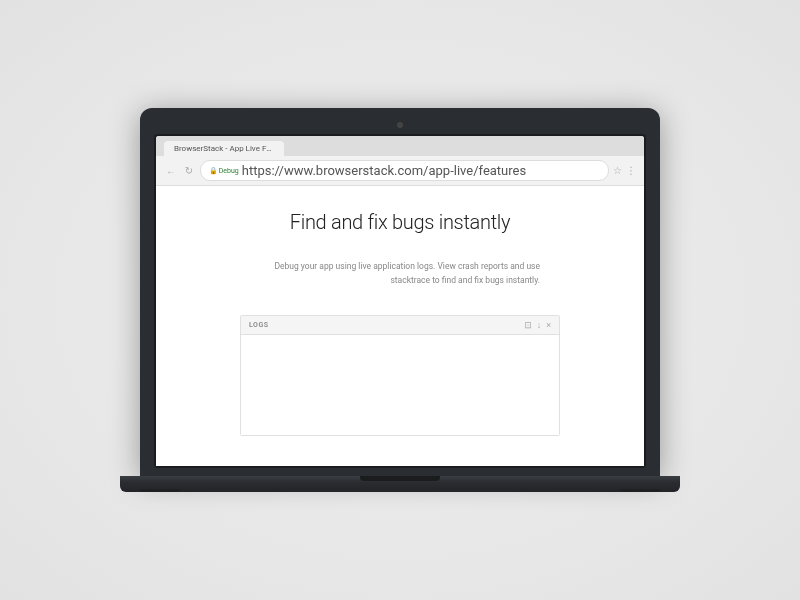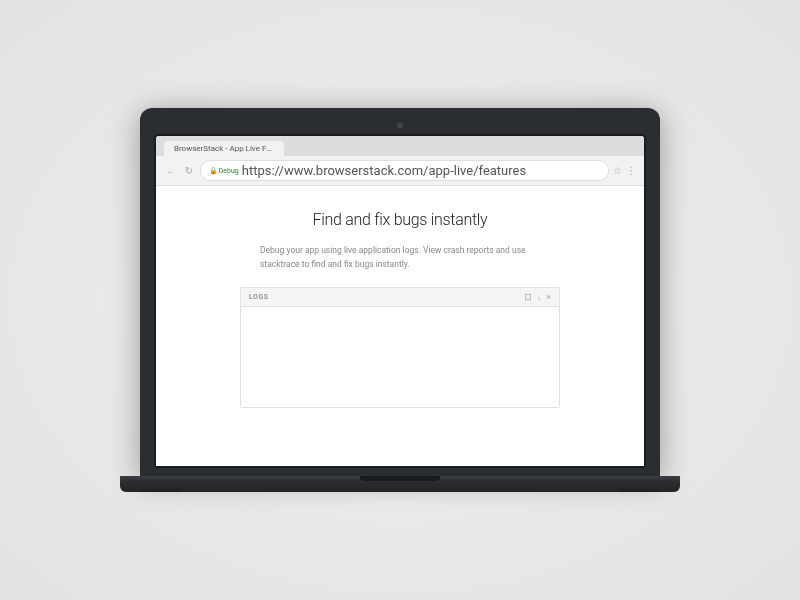--- a/index.html
+++ b/index.html
@@ -129,44 +129,45 @@
     .browser-content {
       background: #fff;
       min-height: 280px;
       display: flex;
       flex-direction: column;
       align-items: center;
       padding: 24px 20px 20px 20px;
     }
 
     .page-headline {
-      font-size: 16px;
+      font-size: 20px;
       font-weight: 300;
       color: #222;
       text-align: right;
-      margin-bottom: 15px;
+      margin-bottom: 26px;
       letter-spacing: -0.3px;
     }
 
     .page-subtext {
       font-size: 8.5px;
       color: #888;
-      text-align: left;
+      text-align: right;
       max-width: 280px;
       line-height: 1.6;
       margin-bottom: 16px;
     }
 
     
     .logs-panel {
       width: 100%;
       max-width: 320px;
       border: 1px solid #e0e0e0;
       border-radius: 2px;
       background: #fafafa;
+      margin-top: 12px;
     }
 
     .logs-panel-header {
       display: flex;
       align-items: center;
       justify-content: space-between;
       padding: 4px 8px;
       border-bottom: 1px solid #e0e0e0;
       background: #f5f5f5;
     }

